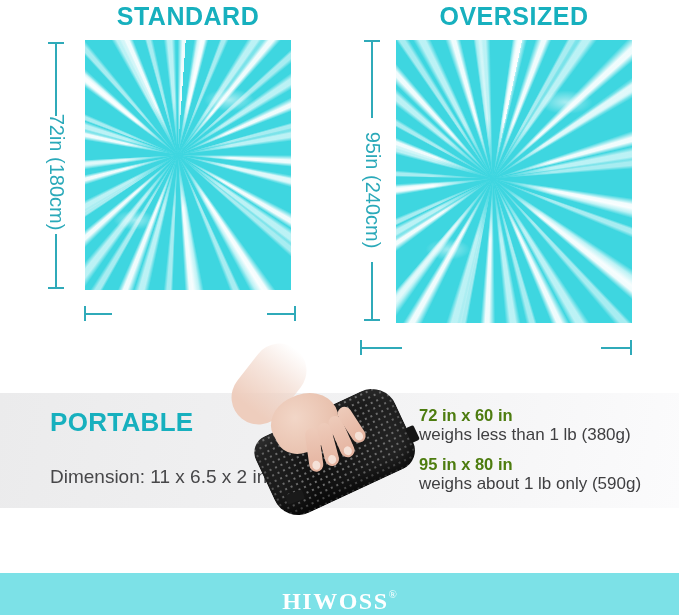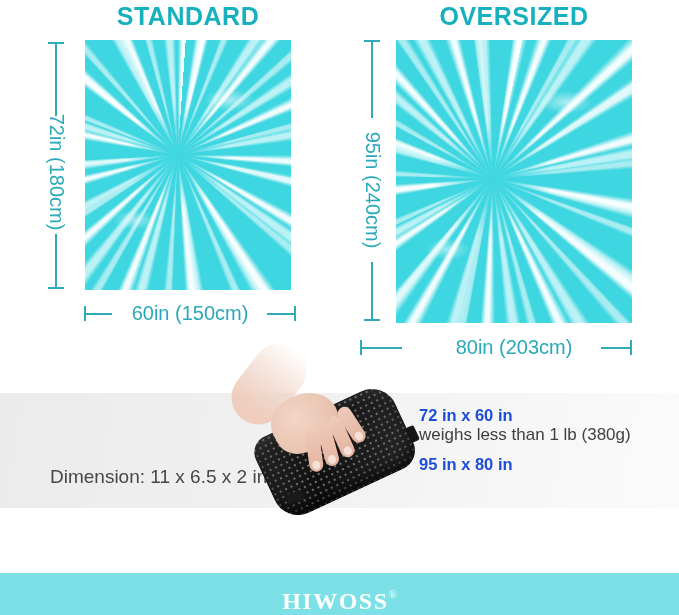--- a/index.html
+++ b/index.html
@@ -77,21 +77,21 @@
 
   
   .panel{position:absolute;left:0;top:393px;width:679px;height:115px;
          background:linear-gradient(100deg,#ebebec 0%,#f1f1f2 45%,#fbfbfc 100%);}
   .pouch-heading{position:absolute;left:50px;top:409px;color:#17b0be;
                  font-size:26px;font-weight:700;line-height:27px;letter-spacing:.3px;}
   .pouch-dim{position:absolute;left:50px;top:466px;font-size:19px;color:#474749;}
 
   .specs{position:absolute;left:419px;top:406px;}
   .spec-item{margin-bottom:10px;}
-  .spec-size{font-size:16.5px;font-weight:700;color:#1d4ed8;line-height:19px;}
+  .spec-size{font-size:16.5px;font-weight:700;color:#4d7c0f;line-height:19px;}
   .spec-weight{font-size:17px;color:#3f3f41;line-height:20px;}
 
   
   .pouch-group{position:absolute;left:240px;top:350px;width:200px;height:160px;}
   .pouch-body{position:absolute;left:20px;top:58px;width:150px;height:88px;
       transform:rotate(-25deg);border-radius:18px 26px 20px 26px;background-color:#101010;
       background-image:
         linear-gradient(115deg,rgba(85,85,85,.35),rgba(0,0,0,0) 40%,rgba(95,95,95,.25) 85%),
         radial-gradient(circle,rgba(125,125,125,.9) .7px,rgba(0,0,0,0) 1.3px);
       background-size:100% 100%,6px 6px;
@@ -133,39 +133,38 @@
   <div class="blanket tiedye b ovs-blanket"></div>
 
   <div class="dim s-cap-t"></div>
   <div class="dim s-seg-t"></div>
   <div class="vlabel std">72in (180cm)</div>
   <div class="dim s-seg-b"></div>
   <div class="dim s-cap-b"></div>
 
   <div class="dim s-cap-l"></div>
   <div class="dim s-seg-l"></div>
-  <div class="hlabel std">60in (150cm)</div>
   <div class="dim s-seg-r"></div>
   <div class="dim s-cap-r"></div>
 
   <div class="dim o-cap-t"></div>
   <div class="dim o-seg-t"></div>
   <div class="vlabel ovs">95in (240cm)</div>
   <div class="dim o-seg-b"></div>
   <div class="dim o-cap-b"></div>
 
   <div class="dim o-cap-l"></div>
   <div class="dim o-seg-l"></div>
-  <div class="hlabel ovs">80in (203cm)</div>
   <div class="dim o-seg-r"></div>
   <div class="dim o-cap-r"></div>
 
   <div class="panel"></div>
 
   <div class="pouch-heading">
+    <div>PORTABLE</div>
   </div>
   <div class="pouch-dim">Dimension: 11 x 6.5 x 2 inch</div>
 
   <div class="pouch-group">
     <div class="pouch-body"></div>
     <div class="pouch-tab"></div>
     <div class="pouch-clip"></div>
     <div class="arm"></div>
     <div class="palm"></div>
     <div class="finger f1">
@@ -182,20 +181,21 @@
       </div>
   </div>
 
   <div class="specs">
     <div class="spec-item">
       <div class="spec-size">72 in x 60 in</div>
       <div class="spec-weight">weighs less than 1 lb (380g)</div>
     </div>
     <div class="spec-item">
       <div class="spec-size">95 in x 80 in</div>
+      <div class="spec-weight">weighs about 1 lb only (590g)</div>
     </div>
   </div>
 
   <div class="footer">
     <span class="brand">HIWOSS</span><span class="brand-reg">®</span>
   </div>
 
 </div>
 
 </body></html>

